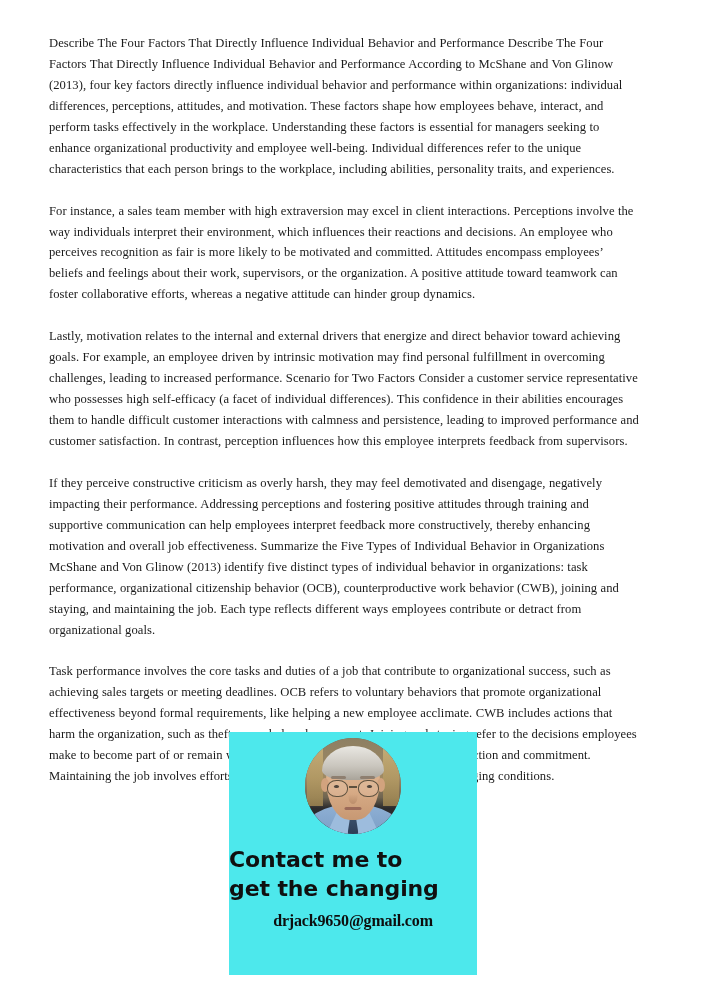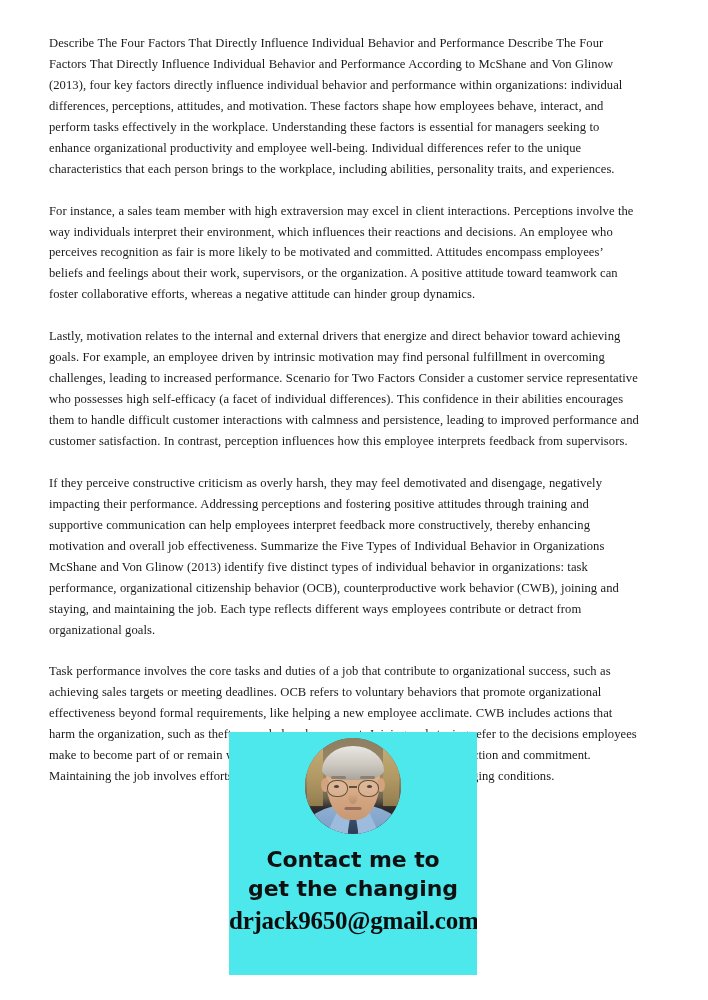--- a/index.html
+++ b/index.html
@@ -220,30 +220,30 @@
     border-radius: 2px;
     background: #9c6a59;
   }
 
   .card-line {
     font-family: "DejaVu Sans", "Liberation Sans", sans-serif;
     font-weight: 700;
     font-size: 22px;
     line-height: 29px;
     color: #101010;
-    text-align: center;
+    text-align: left;
     letter-spacing: -0.005em;
     width: 100%;
   }
   .card-line.first { margin-top: 11px; }
 
   .card-email {
     font-family: "Liberation Serif", "DejaVu Serif", serif;
     font-weight: 700;
-    font-size: 25px;
+    font-size: 16px;
     line-height: 26px;
     color: #0d0d0d;
     text-align: center;
     width: 100%;
     margin-top: 5px;
     letter-spacing: -0.01em;
   }
 </style>
 </head>
 <body>

